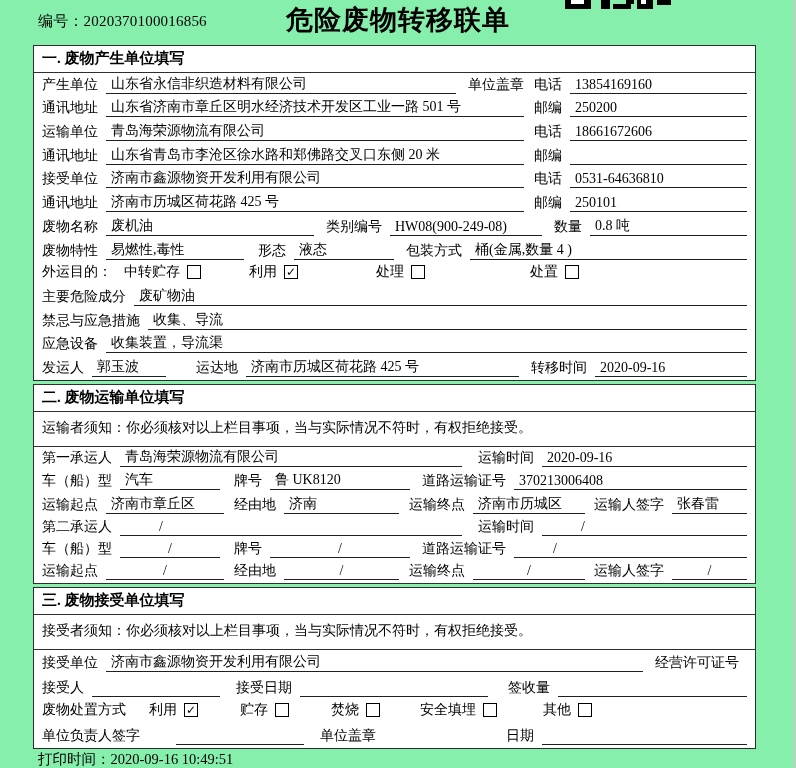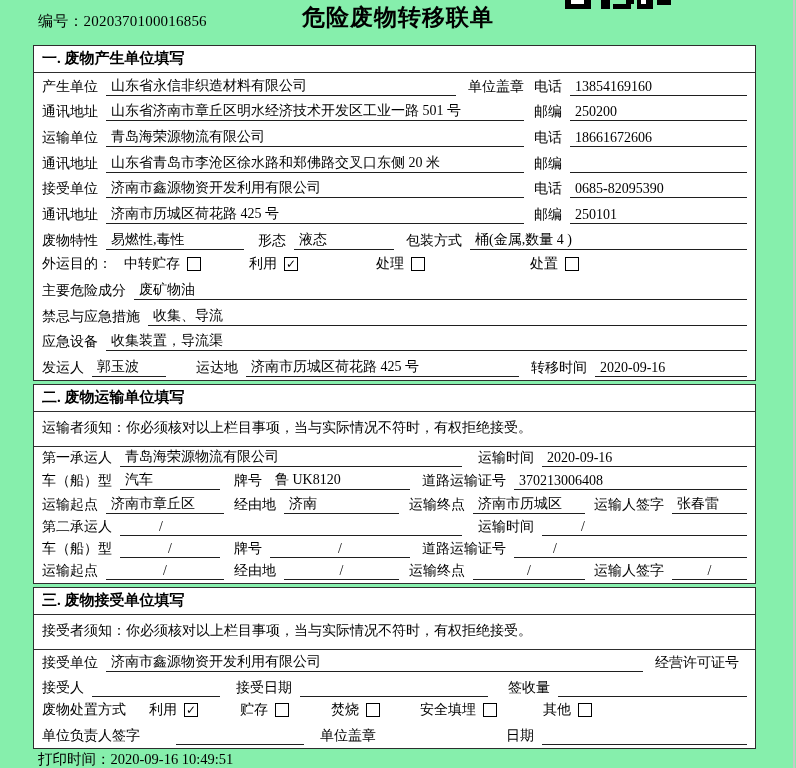--- a/index.html
+++ b/index.html
@@ -7,21 +7,21 @@
     width:796px;height:768px;position:relative;overflow:hidden;
     font-family:"Liberation Serif","DejaVu Serif",serif;
     color:#000;font-size:14px;
   }
   .page{position:absolute;inset:0;background:#86efac;}
   .right-edge{position:absolute;top:0;bottom:0;right:1px;width:2px;background:#c8c8c8;}
 
   
   .doc-num{position:absolute;left:38px;top:12px;font-size:15px;letter-spacing:.2px;}
   .doc-title{position:absolute;left:0;right:0;top:2px;text-align:center;
-    font-size:23px;font-weight:bold;letter-spacing:1px;}
+    font-size:27px;font-weight:bold;letter-spacing:1px;}
   .qr{position:absolute;left:565px;top:0;width:110px;height:10px;}
   .qr div{position:absolute;background:#000;}
 
   
   .box{position:absolute;left:33px;width:723px;border:1.6px solid #2e2e2e;
     box-sizing:border-box;display:flex;flex-direction:column;background:#fff;}
   .box1{top:45px;height:336px;}
   .box2{top:384px;height:200px;}
   .box3{top:587px;height:162px;}
   .sec-h{flex:0 0 auto;font-weight:bold;font-size:15px;padding:3px 8px 4px;
@@ -107,33 +107,41 @@
         <span class="lb">邮编</span>
         <span class="ul"></span>
       </span>
     </div>
 
     <div class="row">
       <span class="lb">接受单位</span>
       <span class="ul grow">济南市鑫源物资开发利用有限公司</span>
       <span class="rgrp">
         <span class="lb">电话</span>
-        <span class="ul">0685-82095390</span>
+        <span class="ul">0531-64636810</span>
       </span>
     </div>
 
     <div class="row">
       <span class="lb">通讯地址</span>
       <span class="ul grow">济南市历城区荷花路 425 号</span>
       <span class="rgrp">
         <span class="lb">邮编</span>
         <span class="ul">250101</span>
       </span>
     </div>
 
+    <div class="row">
+      <span class="lb">废物名称</span>
+      <span class="ul" style="flex:0 0 208px;">废机油</span>
+      <span class="lb" style="margin-left:12px;">类别编号</span>
+      <span class="ul" style="flex:0 0 152px;">HW08(900-249-08)</span>
+      <span class="lb" style="margin-left:12px;">数量</span>
+      <span class="ul grow">0.8 吨</span>
+    </div>
 
     <div class="row">
       <span class="lb">废物特性</span>
       <span class="ul" style="flex:0 0 138px;">易燃性,毒性</span>
       <span class="lb" style="margin-left:14px;">形态</span>
       <span class="ul" style="flex:0 0 100px;">液态</span>
       <span class="lb" style="margin-left:12px;">包装方式</span>
       <span class="ul grow">桶(金属,数量 4 )</span>
     </div>
 

